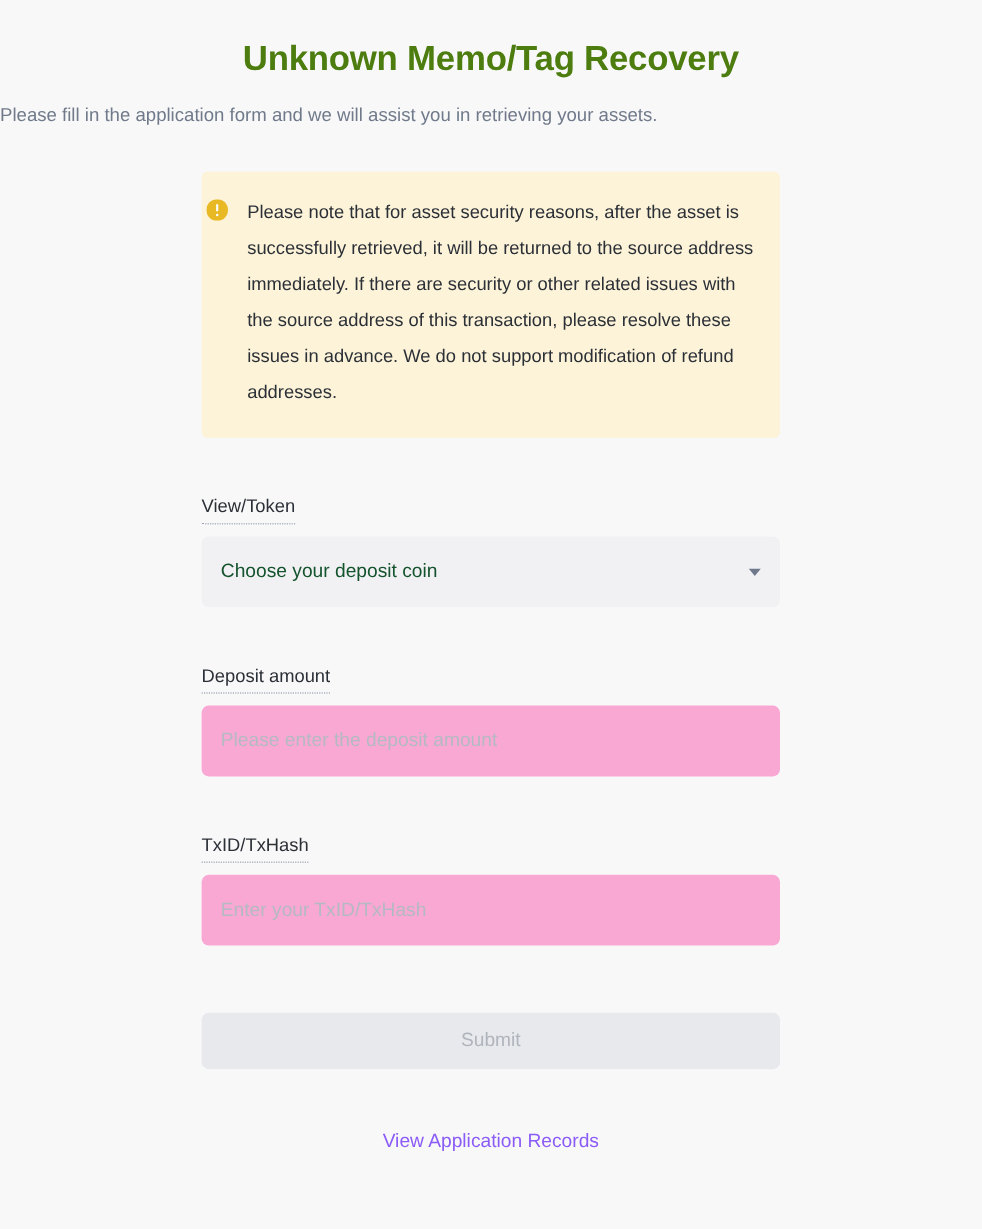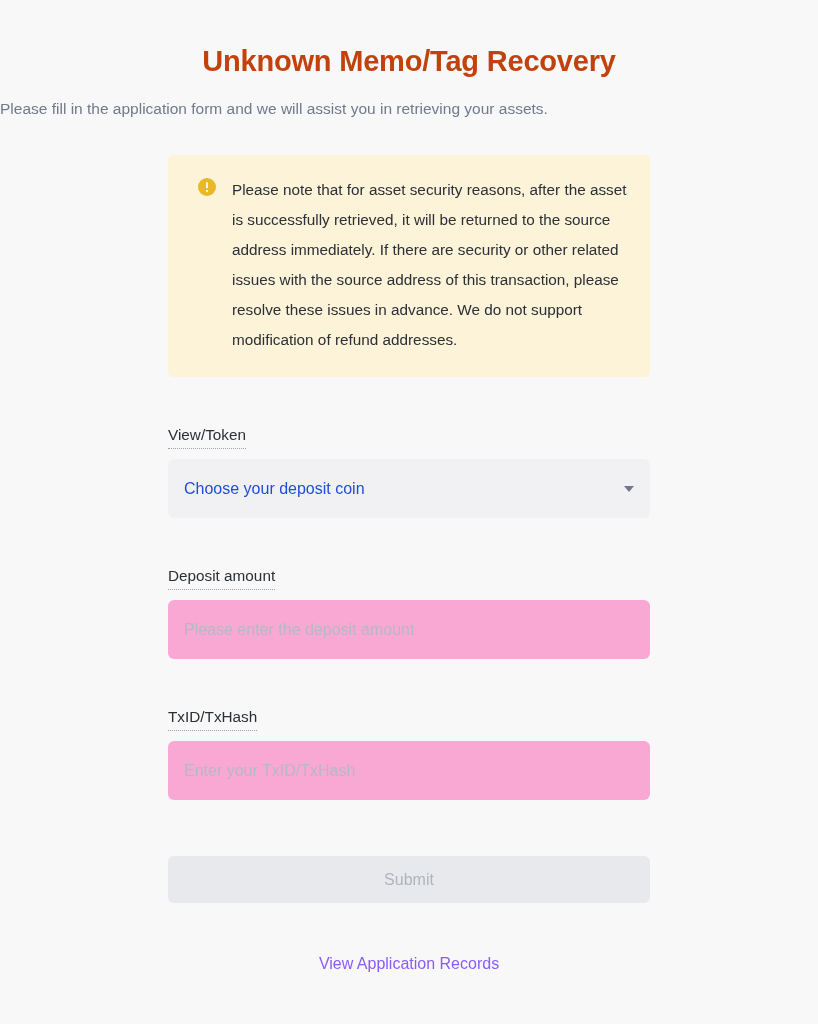--- a/index.html
+++ b/index.html
@@ -16,26 +16,26 @@
   }
 
   .page {
     width: 818px;
     min-height: 1024px;
     box-sizing: border-box;
     padding-top: 28px;
   }
 
   .page-title {
-    margin: 12px;
+    margin: 0;
     text-align: center;
     font-size: 29px;
     line-height: 42px;
     font-weight: bold;
-    color: #c2410c;
+    color: #4d7c0f;
     letter-spacing: -0.2px;
   }
 
   .page-subtitle {
     margin: 16px 0 0 0;
     text-align: left;
     font-size: 15.5px;
     line-height: 22px;
     color: #707a8a;
     font-weight: normal;
@@ -44,21 +44,21 @@
   .content-col {
     width: 482px;
     margin: 0 auto;
   }
 
   
   .notice {
     margin-top: 35px;
     background: #fcf3d9;
     border-radius: 5px;
-    padding: 20px 22px 22px 30px;
+    padding: 20px 22px 22px 4px;
     display: flex;
     align-items: flex-start;
     box-sizing: border-box;
   }
   .notice-icon {
     flex: 0 0 auto;
     width: 18px;
     height: 18px;
     margin-top: 3px;
     margin-right: 16px;
@@ -91,21 +91,21 @@
     height: 59px;
     background: #f1f1f3;
     border-radius: 6px;
     box-sizing: border-box;
     display: flex;
     align-items: center;
     padding: 0 16px;
   }
   .control-text {
     font-size: 16px;
-    color: #1d4ed8;
+    color: #14532d;
     line-height: 20px;
     user-select: none;
   }
   .caret {
     position: absolute;
     right: 16px;
     top: 50%;
     transform: translateY(-50%);
     width: 0;
     height: 0;

